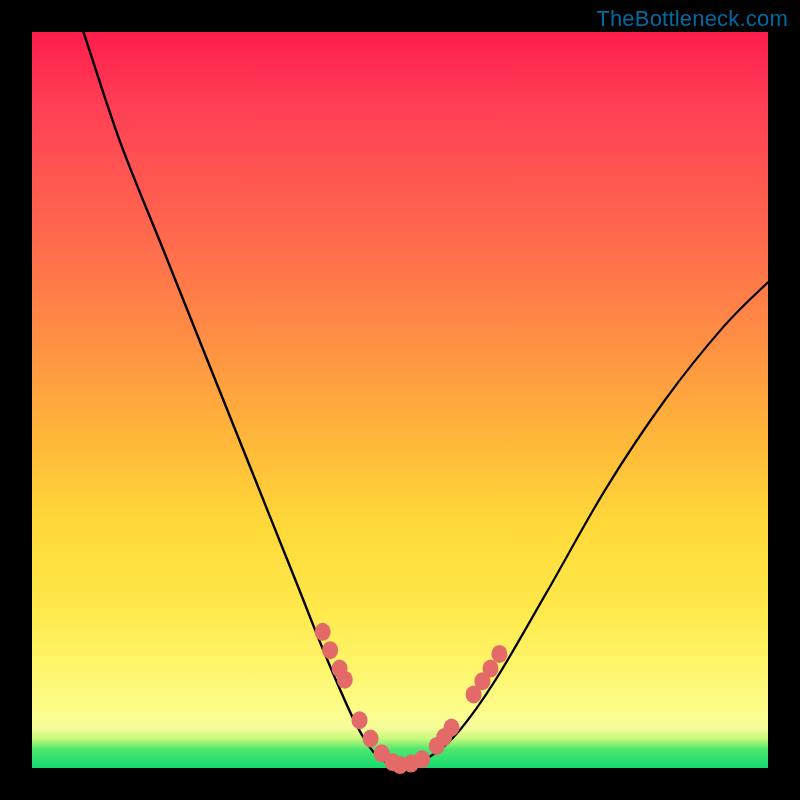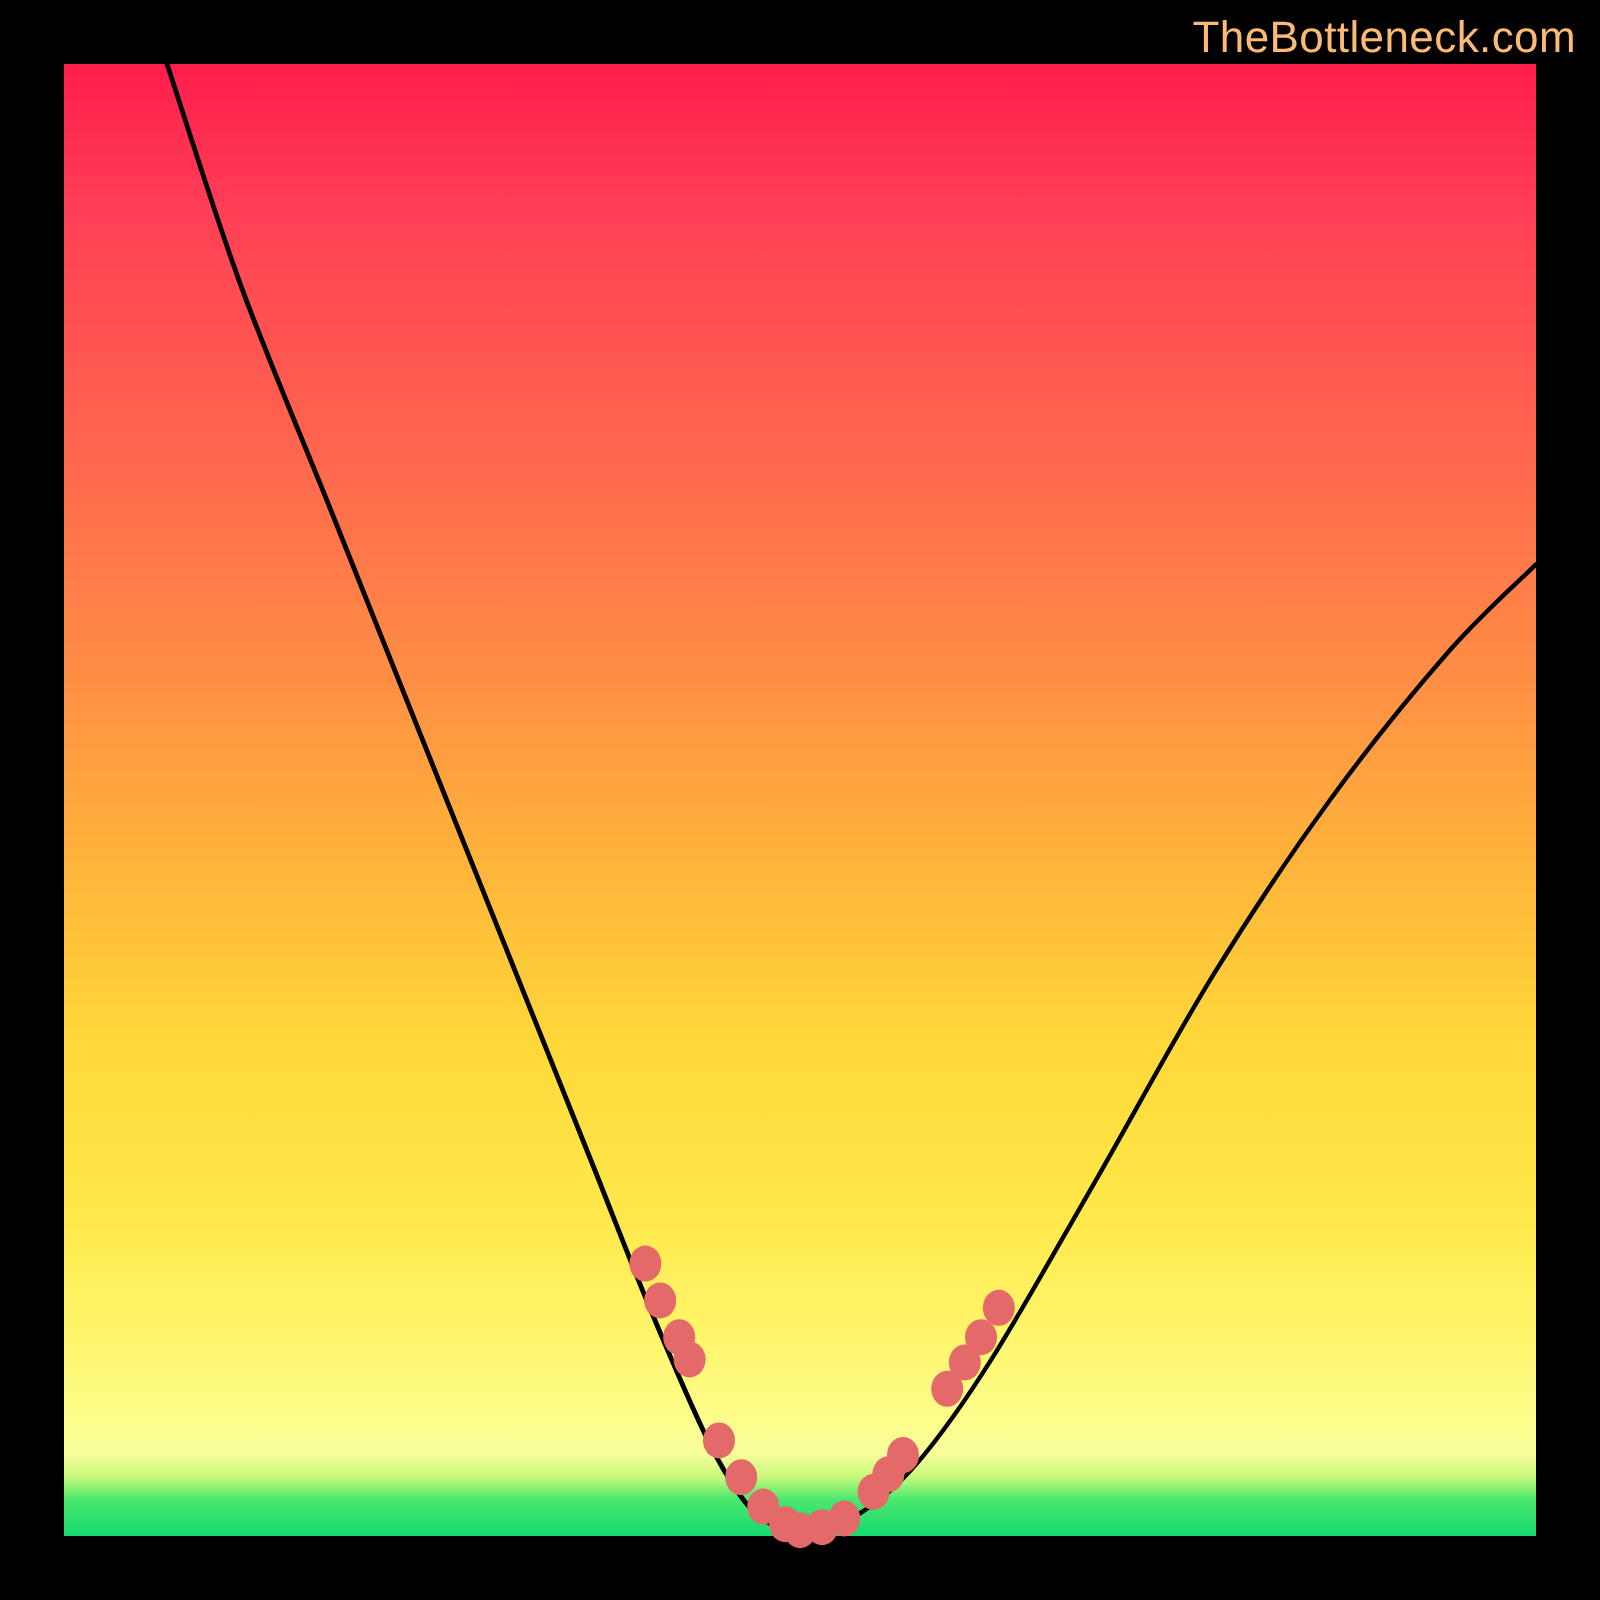--- a/index.html
+++ b/index.html
@@ -38,21 +38,21 @@
       #f6fd9a 94.5%,
       #c7f97a 96%,
       #4ce76e 97.5%,
       #14da6f 100%
     );
   }
   .watermark {
     position: absolute;
     top: 6px;
     right: 12px;
-    color: #fdba74;
+    color: #0369a1;
     font-size: 22px;
     font-weight: 400;
     letter-spacing: 0.2px;
     user-select: none;
   }
   svg.curve {
     position: absolute;
     left: 0;
     top: 0;
     width: 736px;

